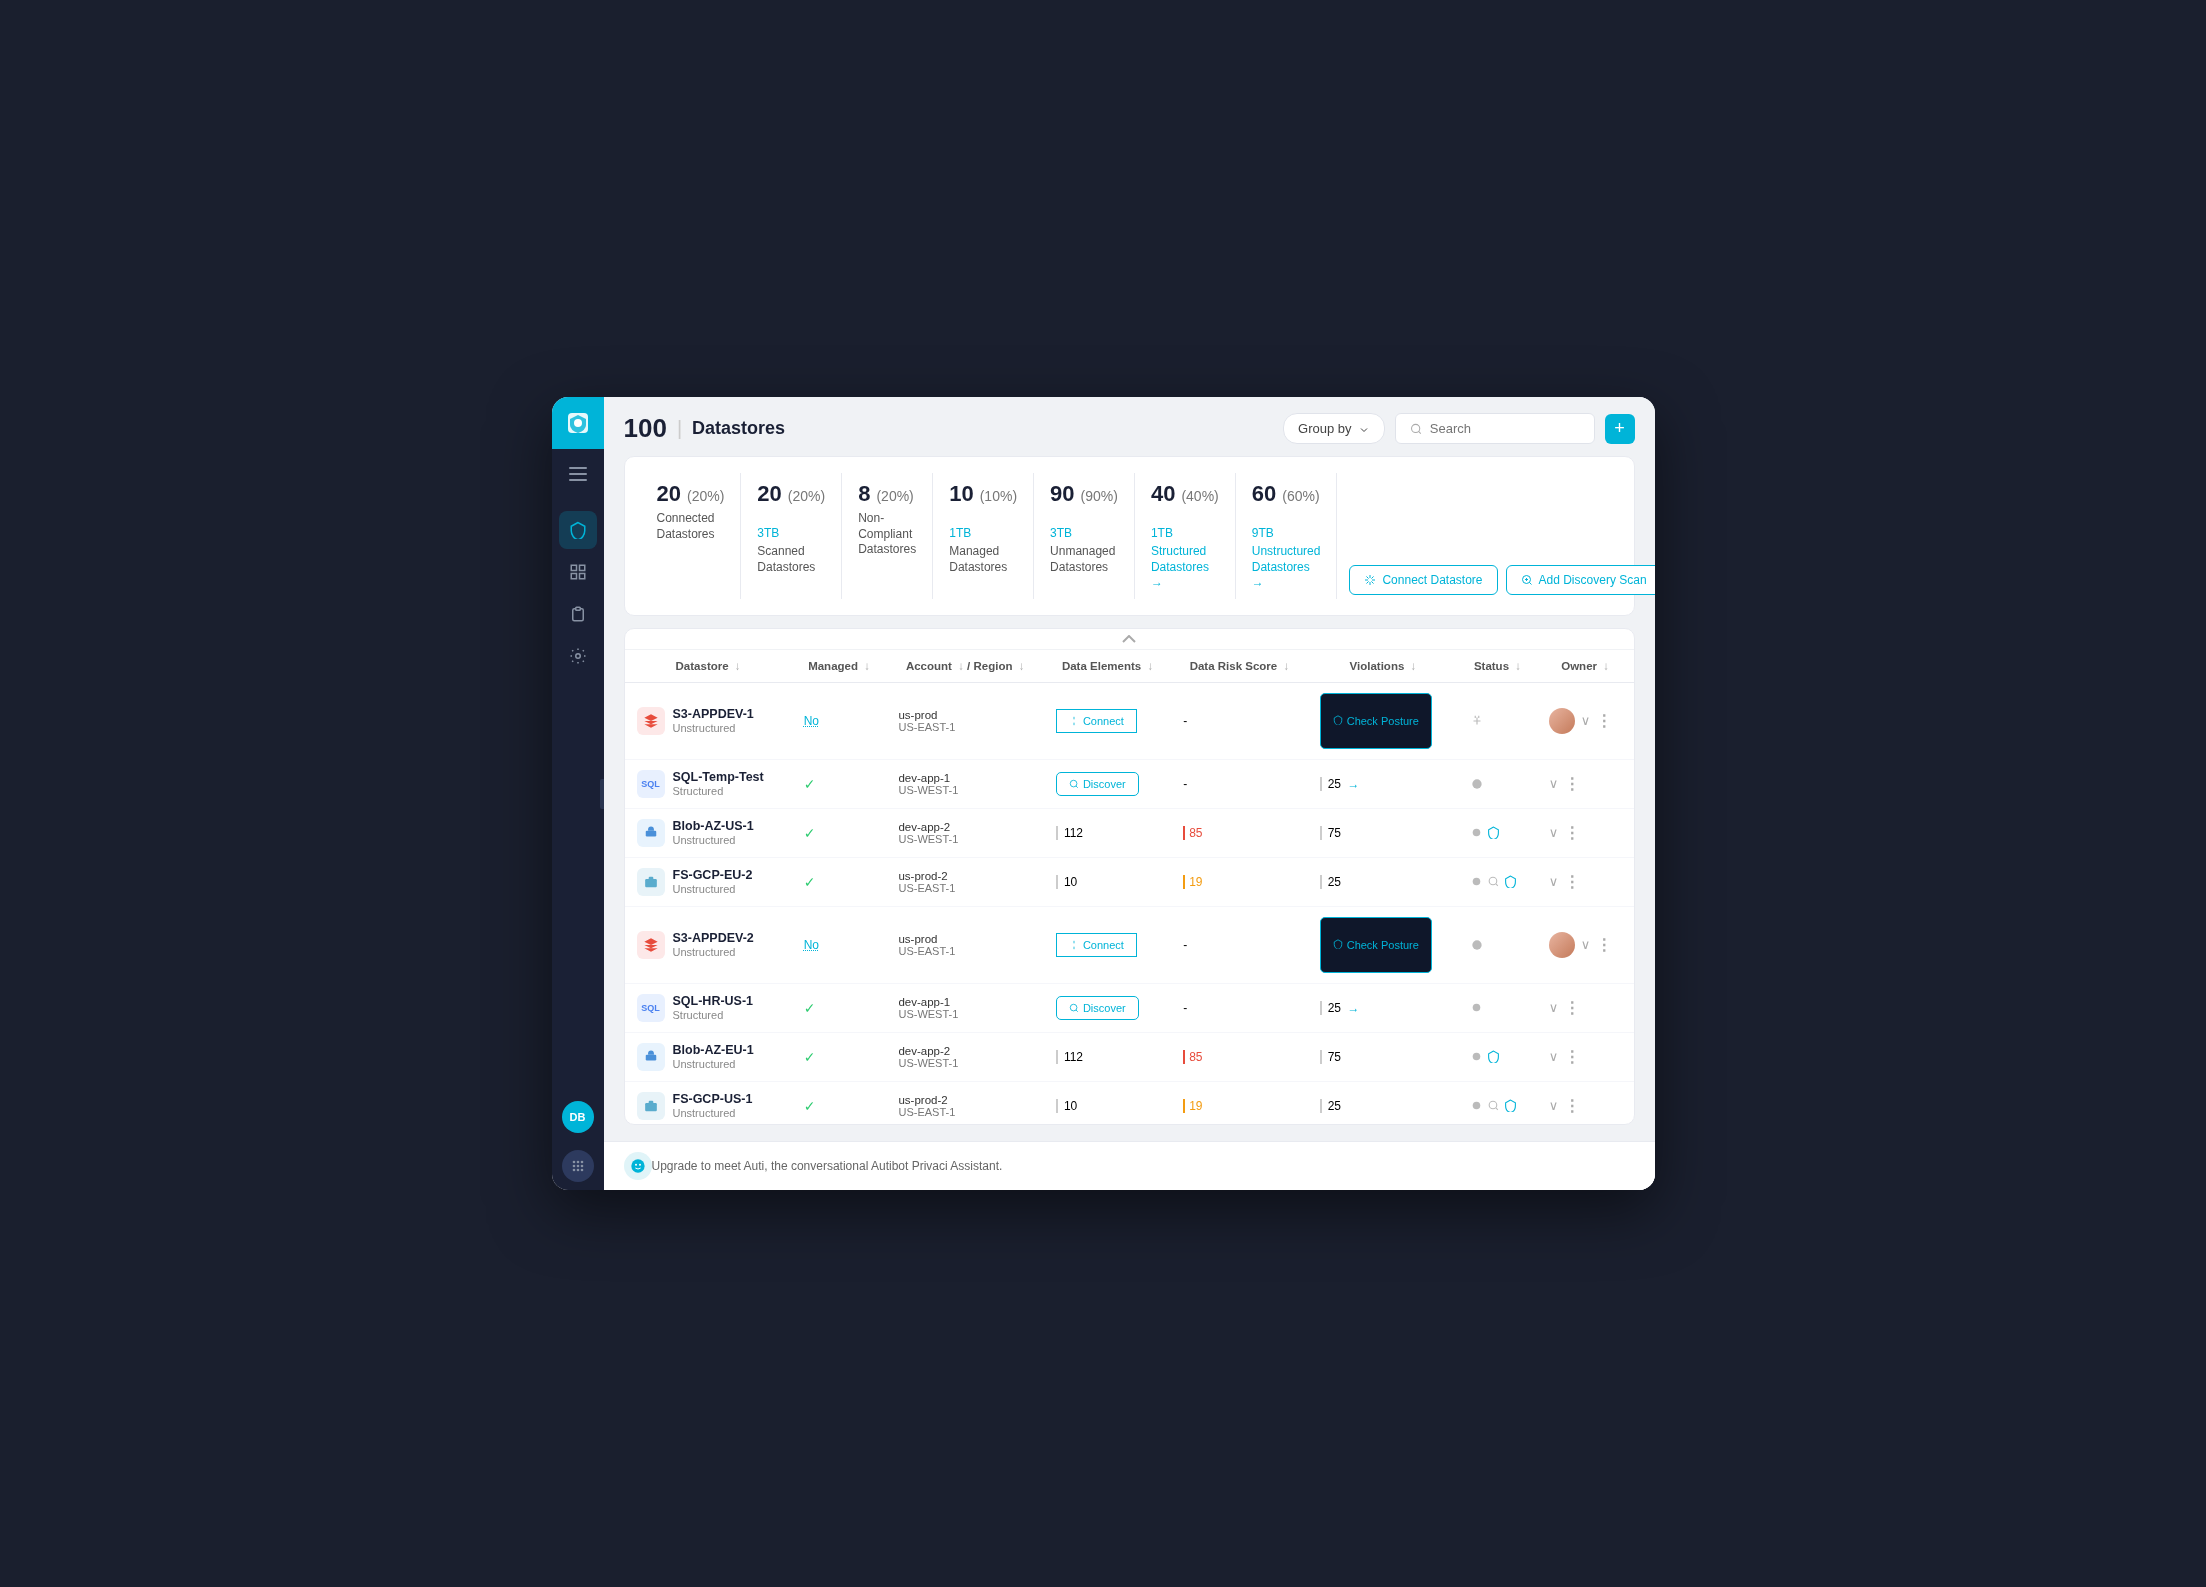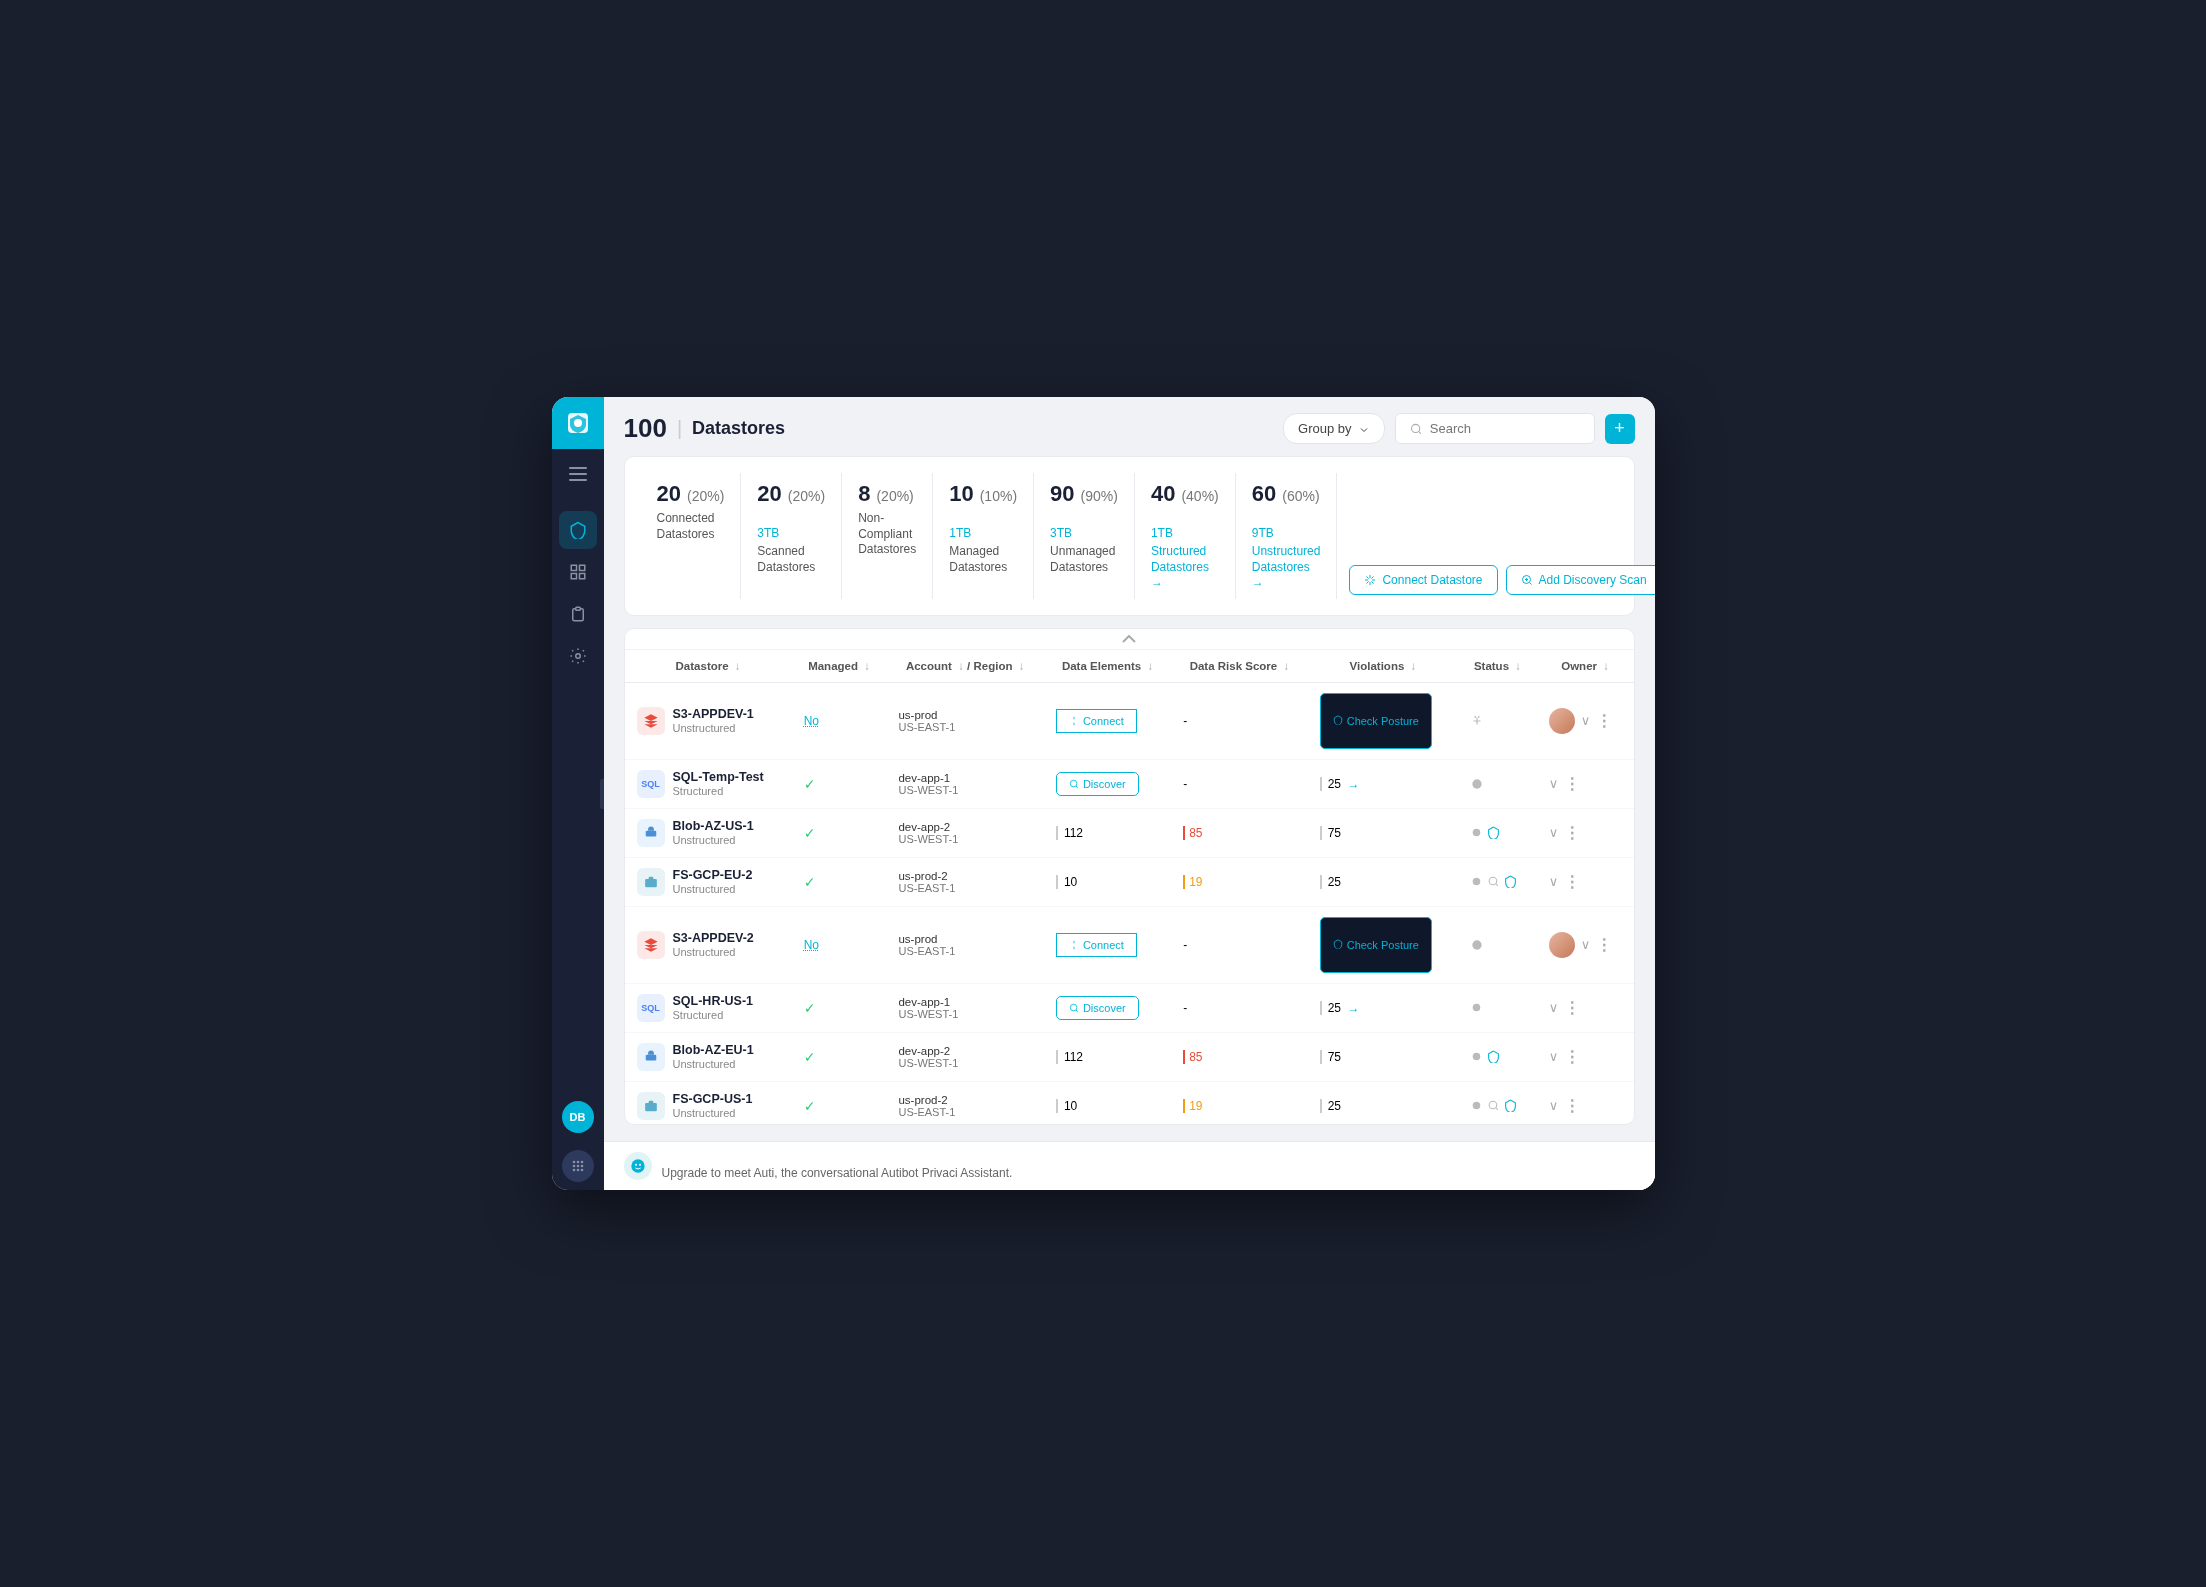--- a/index.html
+++ b/index.html
@@ -85,21 +85,21 @@
     .num-cell { border-left: 2px solid #ccc; padding-left: 6px; }
     .violations-arrow { color: #00b4d8; margin-left: 3px; }
     
     .status-icons { display: flex; align-items: center; gap: 4px; color: #bbb; }
     .expand-row-btn { color: #aaa; cursor: pointer; font-size: 13px; }
     .more-btn { color: #aaa; cursor: pointer; font-size: 16px; font-weight: 700; }
     
     .owner-avatar { width: 26px; height: 26px; border-radius: 50%; overflow: hidden; background: #e8b4a0; display: flex; align-items: center; justify-content: center; }
     
     
-    .bottom-bar { background: white; border-top: 1px solid #e8eaf0; padding: 10px 20px; display: flex; align-items: flex-end; gap: 10px; }
+    .bottom-bar { background: white; border-top: 1px solid #e8eaf0; padding: 10px 20px; display: flex; align-items: center; gap: 0; }
     .auti-bubble { width: 28px; height: 28px; border-radius: 50%; background: #e0f4f8; display: flex; align-items: center; justify-content: center; }
     .bottom-bar-text { font-size: 12px; color: #666; }
   </style>
 </head>
 <body>
 
 <div class="app-container">
 
   <div class="sidebar">
     <div class="sidebar-logo">

